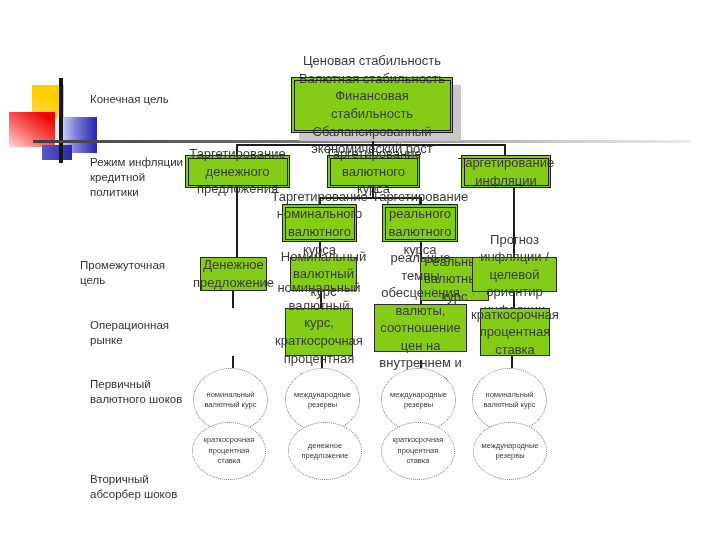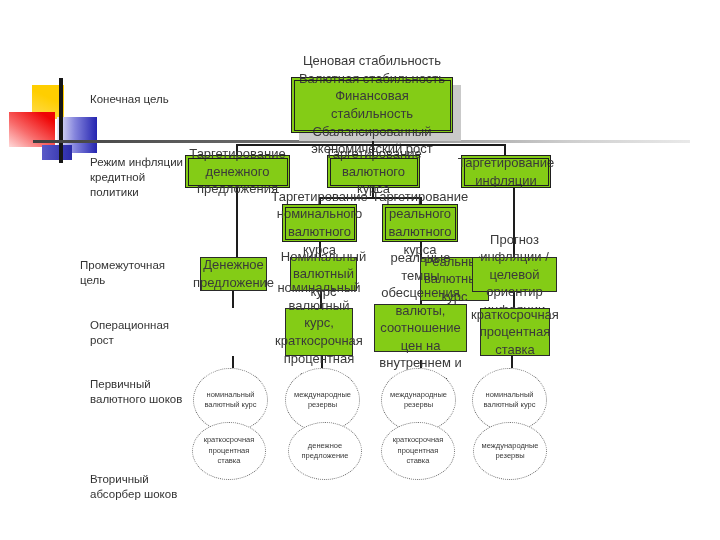--- a/index.html
+++ b/index.html
@@ -36,21 +36,21 @@
   <div class="ln" style="left:59px;top:78px;width:4px;height:85px;background:#161616;"></div>
   <div class="hline" style="left:33px;top:140px;width:657px;height:3px;"></div>
 
   <div class="rowlabel pre" style="left:90px;top:92px;">Конечная цель</div>
   <div class="rowlabel pre" style="left:90px;top:155px;">Режим инфляции -
 кредитной
 политики</div>
   <div class="rowlabel pre" style="left:80px;top:258px;">Промежуточная
 цель</div>
   <div class="rowlabel pre" style="left:90px;top:318px;">Операционная
-рост</div>
+рынке</div>
   <div class="rowlabel pre" style="left:90px;top:377px;">Первичный
 валютного шоков</div>
   <div class="rowlabel pre" style="left:90px;top:432px;margin-top:40px;">Вторичный
 абсорбер шоков</div>
 
   <div class="ln" style="left:372px;top:134px;width:2px;height:11px;"></div>
   <div class="ln" style="left:236px;top:144px;width:270px;height:2px;"></div>
   <div class="ln" style="left:236px;top:146px;width:2px;height:9px;"></div>
   <div class="ln" style="left:372px;top:146px;width:2px;height:9px;"></div>
   <div class="ln" style="left:504px;top:146px;width:2px;height:9px;"></div>

